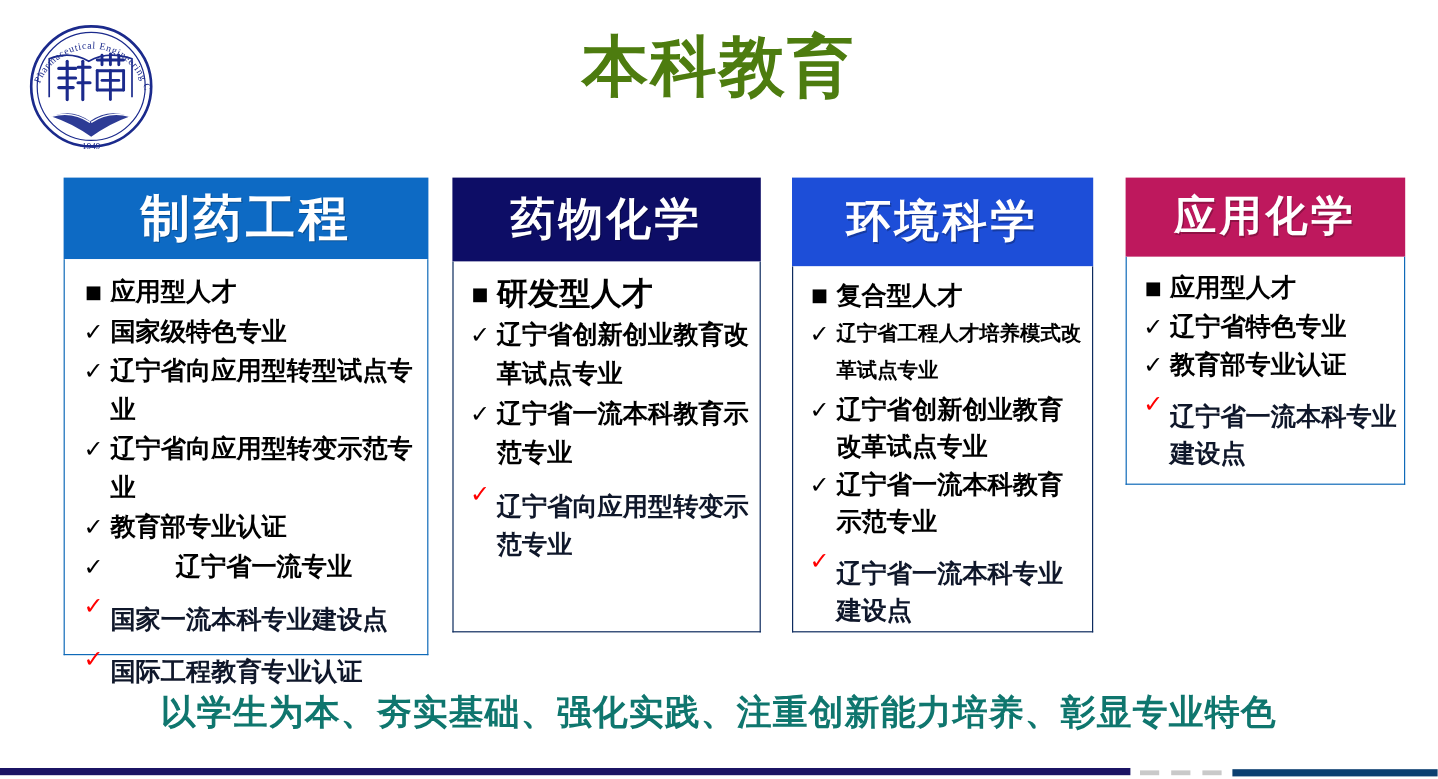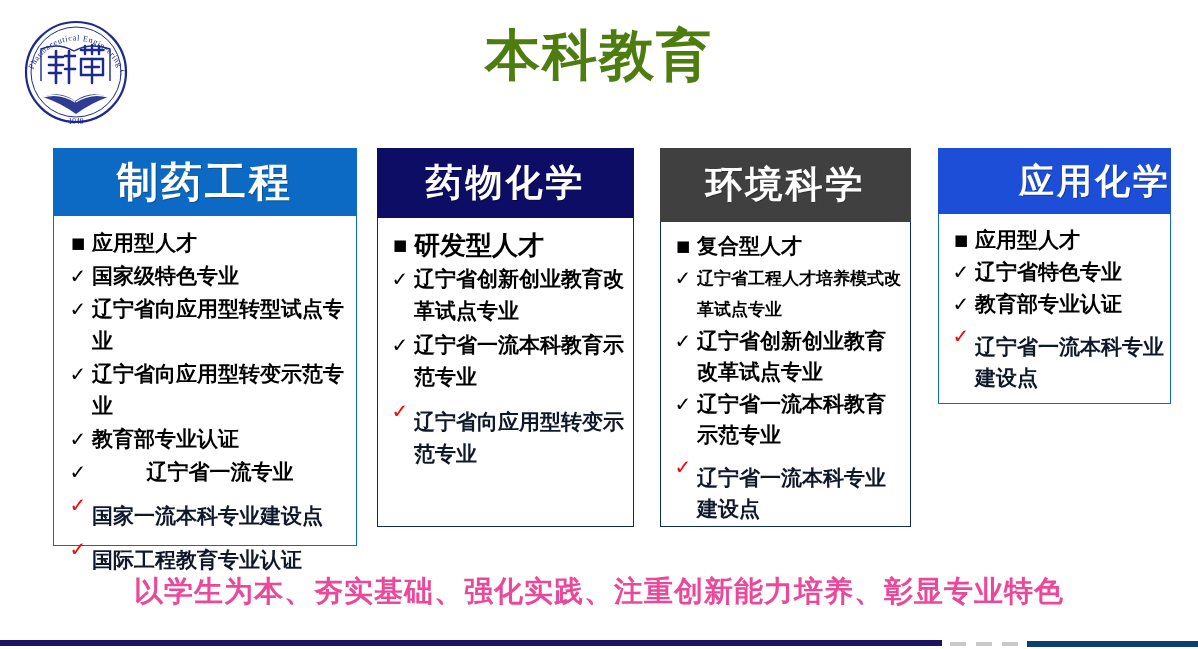--- a/index.html
+++ b/index.html
@@ -87,23 +87,23 @@
   
   #footer-slogan {
     position: absolute;
     left: 0;
     top: 574px;
     width: 1198px;
     text-align: center;
     font-size: 29px;
     line-height: 40px;
     font-weight: bold;
-    color: #ec4899;
+    color: #0f766e;
     letter-spacing: 1px;
-    font-family: Liberation Mono, monospace;
+    font-family: Liberation Serif, serif;
   }
 
   
   #bottom-bar {
     position: absolute;
     left: 0;
     top: 640px;
     width: 1198px;
     height: 9px;
   }
@@ -248,21 +248,21 @@
       </li>
       <li class="bullet-row">
         <span class="bullet-marker" style="width:28px; font-size:20px; line-height:32px; color:#ff0000;">✓</span>
         <span class="bullet-text txt-red" style="font-size:21px; line-height:32px;">辽宁省向应用型转变示范专业</span>
       </li>
     </ul>
   </div>
 </div>
 
 <div class="card" style="left:660px; top:148px; width:251px; height:379px;">
-  <div class="card-header" style="height:74px; line-height:74px; font-size:37px; background:#404040;">
+  <div class="card-header" style="height:74px; line-height:74px; font-size:37px; background:#1d4ed8;">
     <span>环境科学</span>
   </div>
   <div class="card-body" style="height:305px; border:1.6px solid #0d2b5e; border-top:none; padding:9px 6px 0 8px;">
     <ul class="bullet-list">
       <li class="bullet-row" style="margin-bottom:1px;">
         <span class="bullet-marker" style="width:28px; font-size:15px; line-height:31px; color:#000;">■</span>
         <span class="bullet-text txt-black" style="font-size:21px; line-height:31px;">复合型人才</span>
       </li>
       <li class="bullet-row" style="margin-bottom:1px;">
         <span class="bullet-marker" style="width:28px; font-size:20px; line-height:31px; color:#000;">✓</span>
@@ -278,21 +278,21 @@
       </li>
       <li class="bullet-row">
         <span class="bullet-marker" style="width:28px; font-size:20px; line-height:31px; color:#ff0000;">✓</span>
         <span class="bullet-text txt-red" style="font-size:21px; line-height:31px;">辽宁省一流本科专业建设点</span>
       </li>
     </ul>
   </div>
 </div>
 
 <div class="card" style="left:938px; top:148px; width:233px; height:256px;">
-  <div class="card-header" style="height:66px; line-height:66px; font-size:35px; background:#1d4ed8;text-align:right;">
+  <div class="card-header" style="height:66px; line-height:66px; font-size:35px; background:#be185d;">
     <span>应用化学</span>
   </div>
   <div class="card-body" style="height:190px; border:1.6px solid #0f6ab8; border-top:none; padding:11px 6px 0 8px;">
     <ul class="bullet-list">
       <li class="bullet-row" style="margin-bottom:1px;">
         <span class="bullet-marker" style="width:28px; font-size:15px; line-height:31px; color:#000;">■</span>
         <span class="bullet-text txt-black" style="font-size:21px; line-height:31px;">应用型人才</span>
       </li>
       <li class="bullet-row" style="margin-bottom:1px;">
         <span class="bullet-marker" style="width:28px; font-size:20px; line-height:31px; color:#000;">✓</span>

